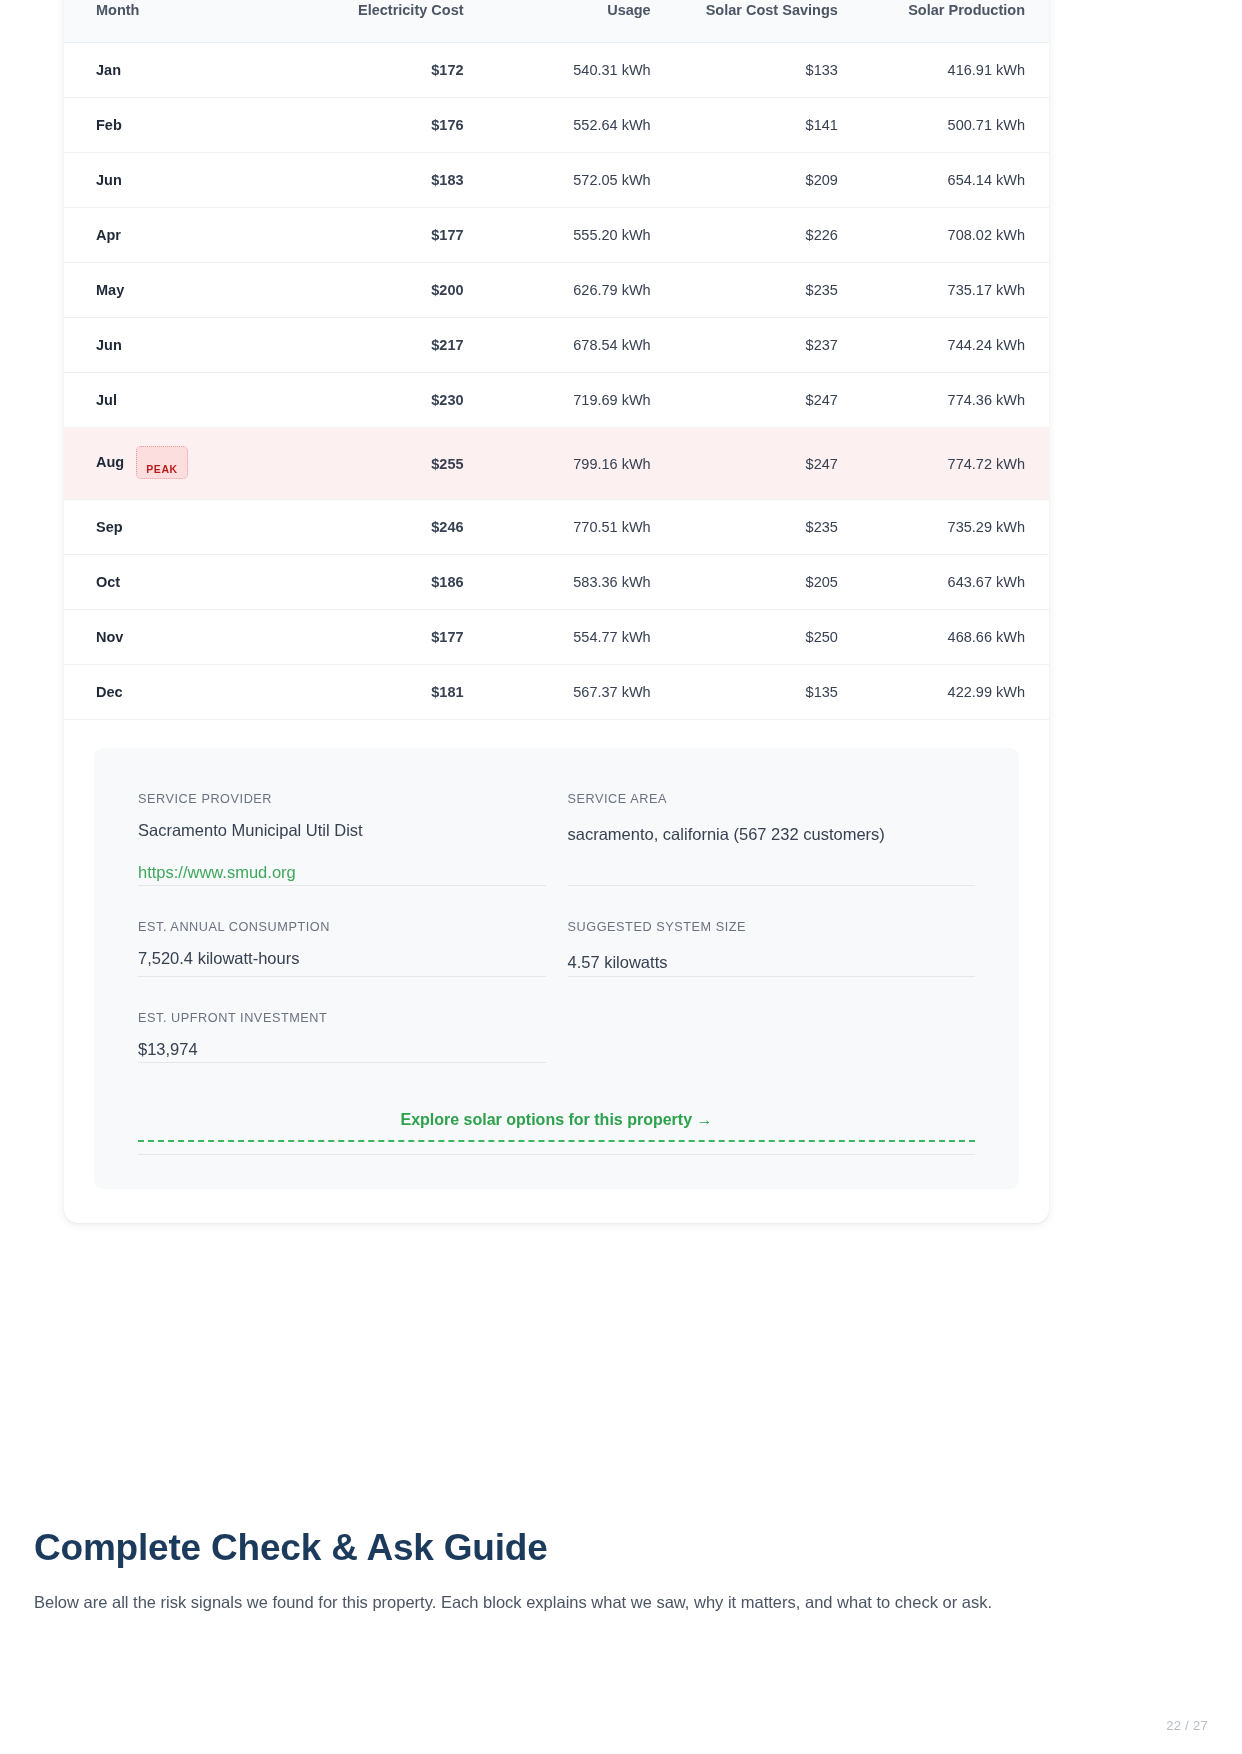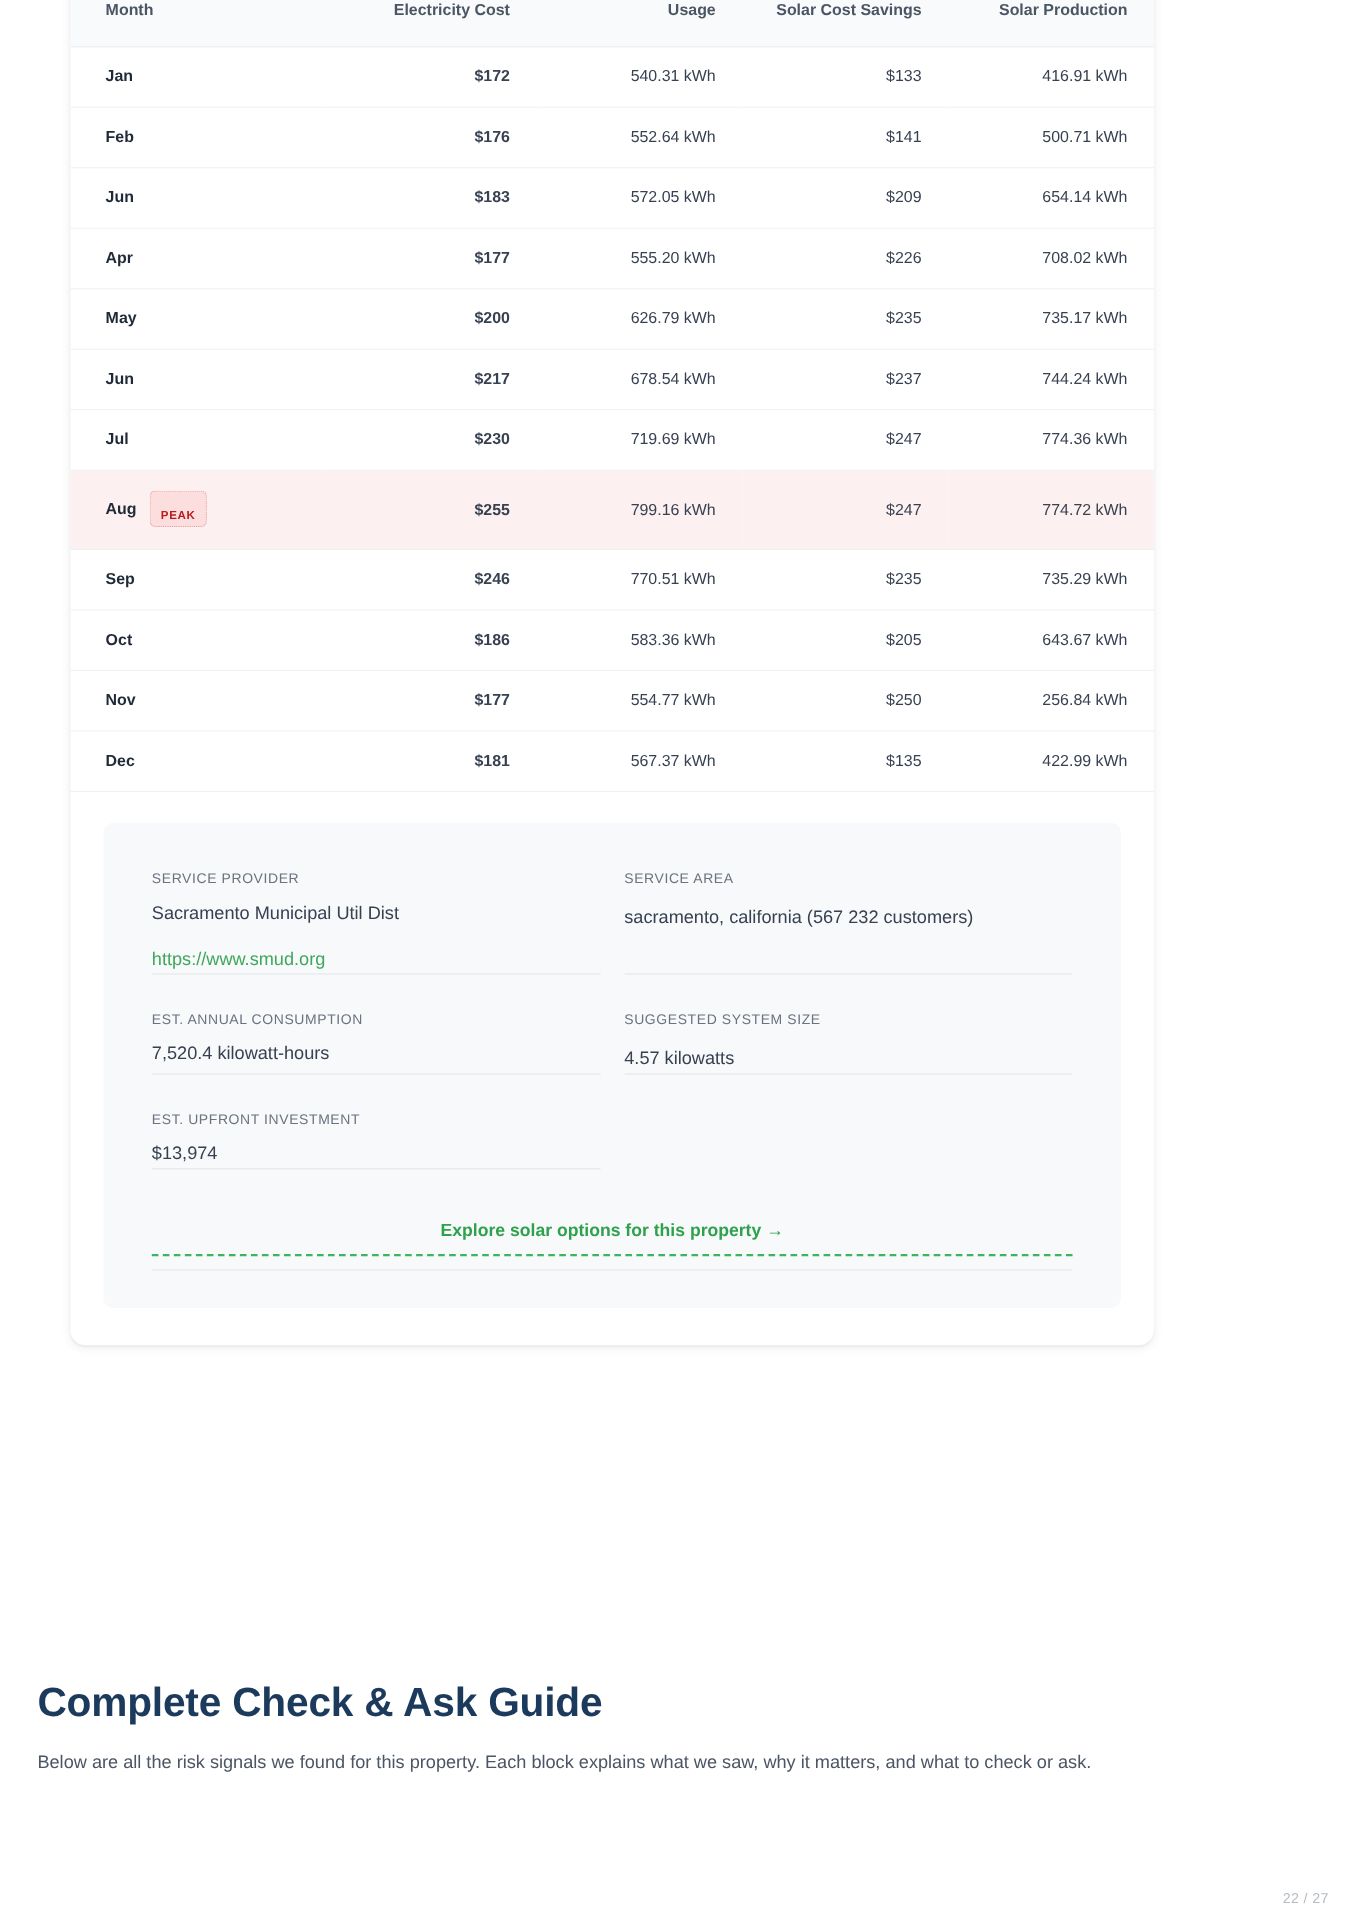--- a/index.html
+++ b/index.html
@@ -286,21 +286,21 @@
             <td class="col-cost cost">$186</td>
             <td class="col-usage usage">583.36 kWh</td>
             <td class="col-savings savings">$205</td>
             <td class="col-production production">643.67 kWh</td>
           </tr>
           <tr>
             <td class="col-month"><span>Nov</span></td>
             <td class="col-cost cost">$177</td>
             <td class="col-usage usage">554.77 kWh</td>
             <td class="col-savings savings">$250</td>
-            <td class="col-production production">256.84 kWh</td>
+            <td class="col-production production">468.66 kWh</td>
           </tr>
           <tr>
             <td class="col-month"><span>Dec</span></td>
             <td class="col-cost cost">$181</td>
             <td class="col-usage usage">567.37 kWh</td>
             <td class="col-savings savings">$135</td>
             <td class="col-production production">422.99 kWh</td>
           </tr>
         </tbody>
     </table>

